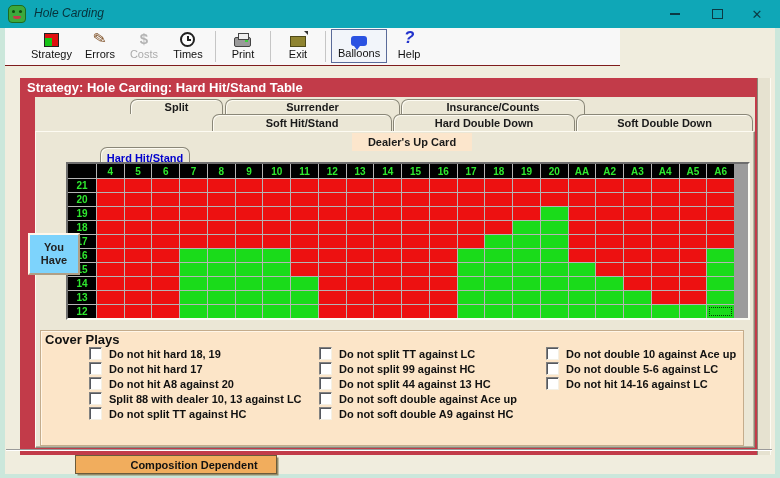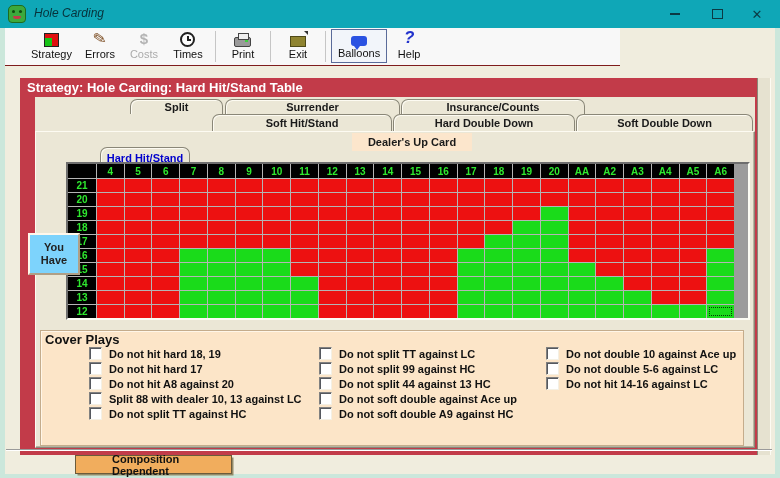--- a/index.html
+++ b/index.html
@@ -86,21 +86,21 @@
   .cb-col { position:absolute; top:16px; display:flex; flex-direction:column; gap:2px; }
   .cb-col1 { left:48px; } .cb-col2 { left:278px; } .cb-col3 { left:505px; }
   .cb-item { display:flex; align-items:center; gap:7px; height:13px; }
   .cb-box { width:13px; height:13px; background:#FFFFFF; border:1px solid; border-color:#808080 #F4F0E4 #F4F0E4 #808080; box-shadow:inset 1px 1px 0 #55585E; flex:0 0 auto; }
   .cb-label { font-size:11px; font-weight:bold; color:#111; white-space:nowrap; }
 
   
   .right-strip { position:absolute; left:757px; top:78px; width:14px; height:377px; background:#E6E2D0;
                  border-left:1px solid #8A8778; border-right:1px solid #FDFBF2; z-index:4; }
   .bottom-groove { position:absolute; left:6px; top:449px; width:766px; height:2px; background:#9A9A9A; border-bottom:1px solid #FFFFFF; z-index:8; }
-  .comp-btn { position:absolute; left:75px; top:455px; width:157px; height:19px; background:#F1AD5D;
+  .comp-btn { position:absolute; left:75px; top:455px; width:202px; height:19px; background:#F1AD5D;
               border:1px solid #6B5B3B; box-shadow:2px 2px 0 -0.5px #938B69; z-index:9;
               display:flex; align-items:center; justify-content:center; font-size:11px; font-weight:bold; color:#111;padding-left:36px; }
 </style>
 </head>
 <body>
 
 <div id="page">
 
   <div class="titlebar">
     <div class="app-icon"></div>

